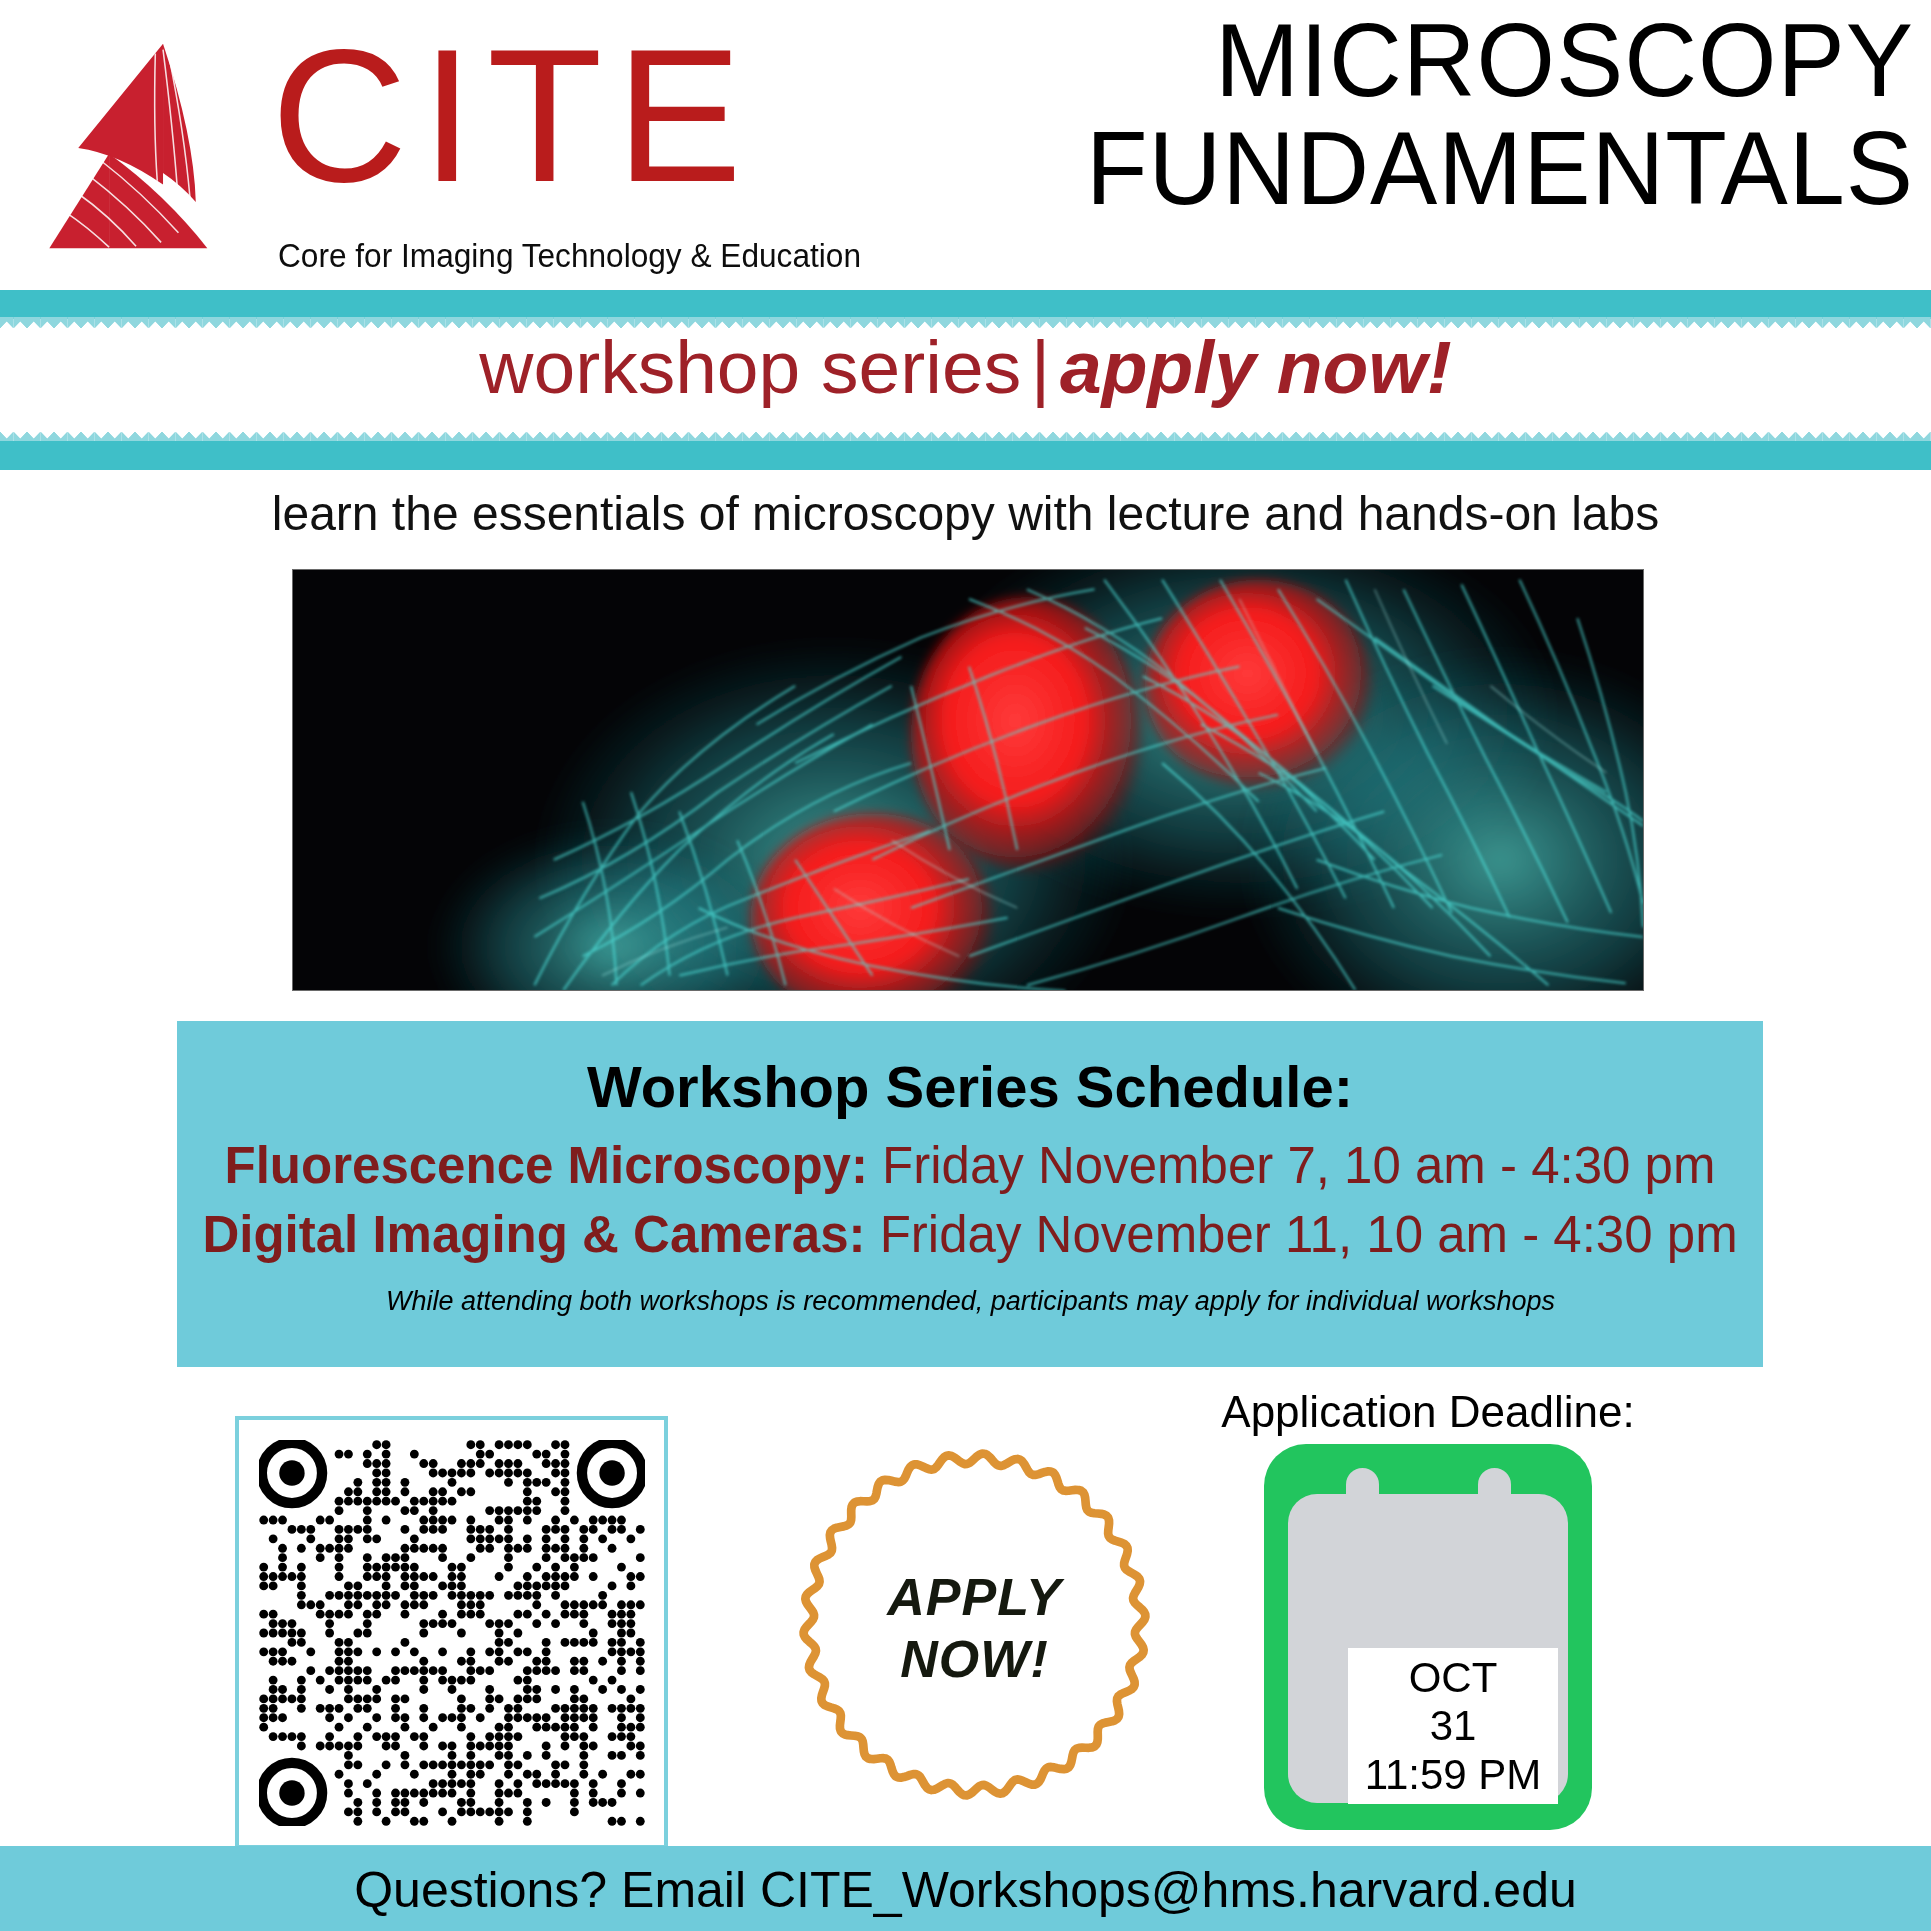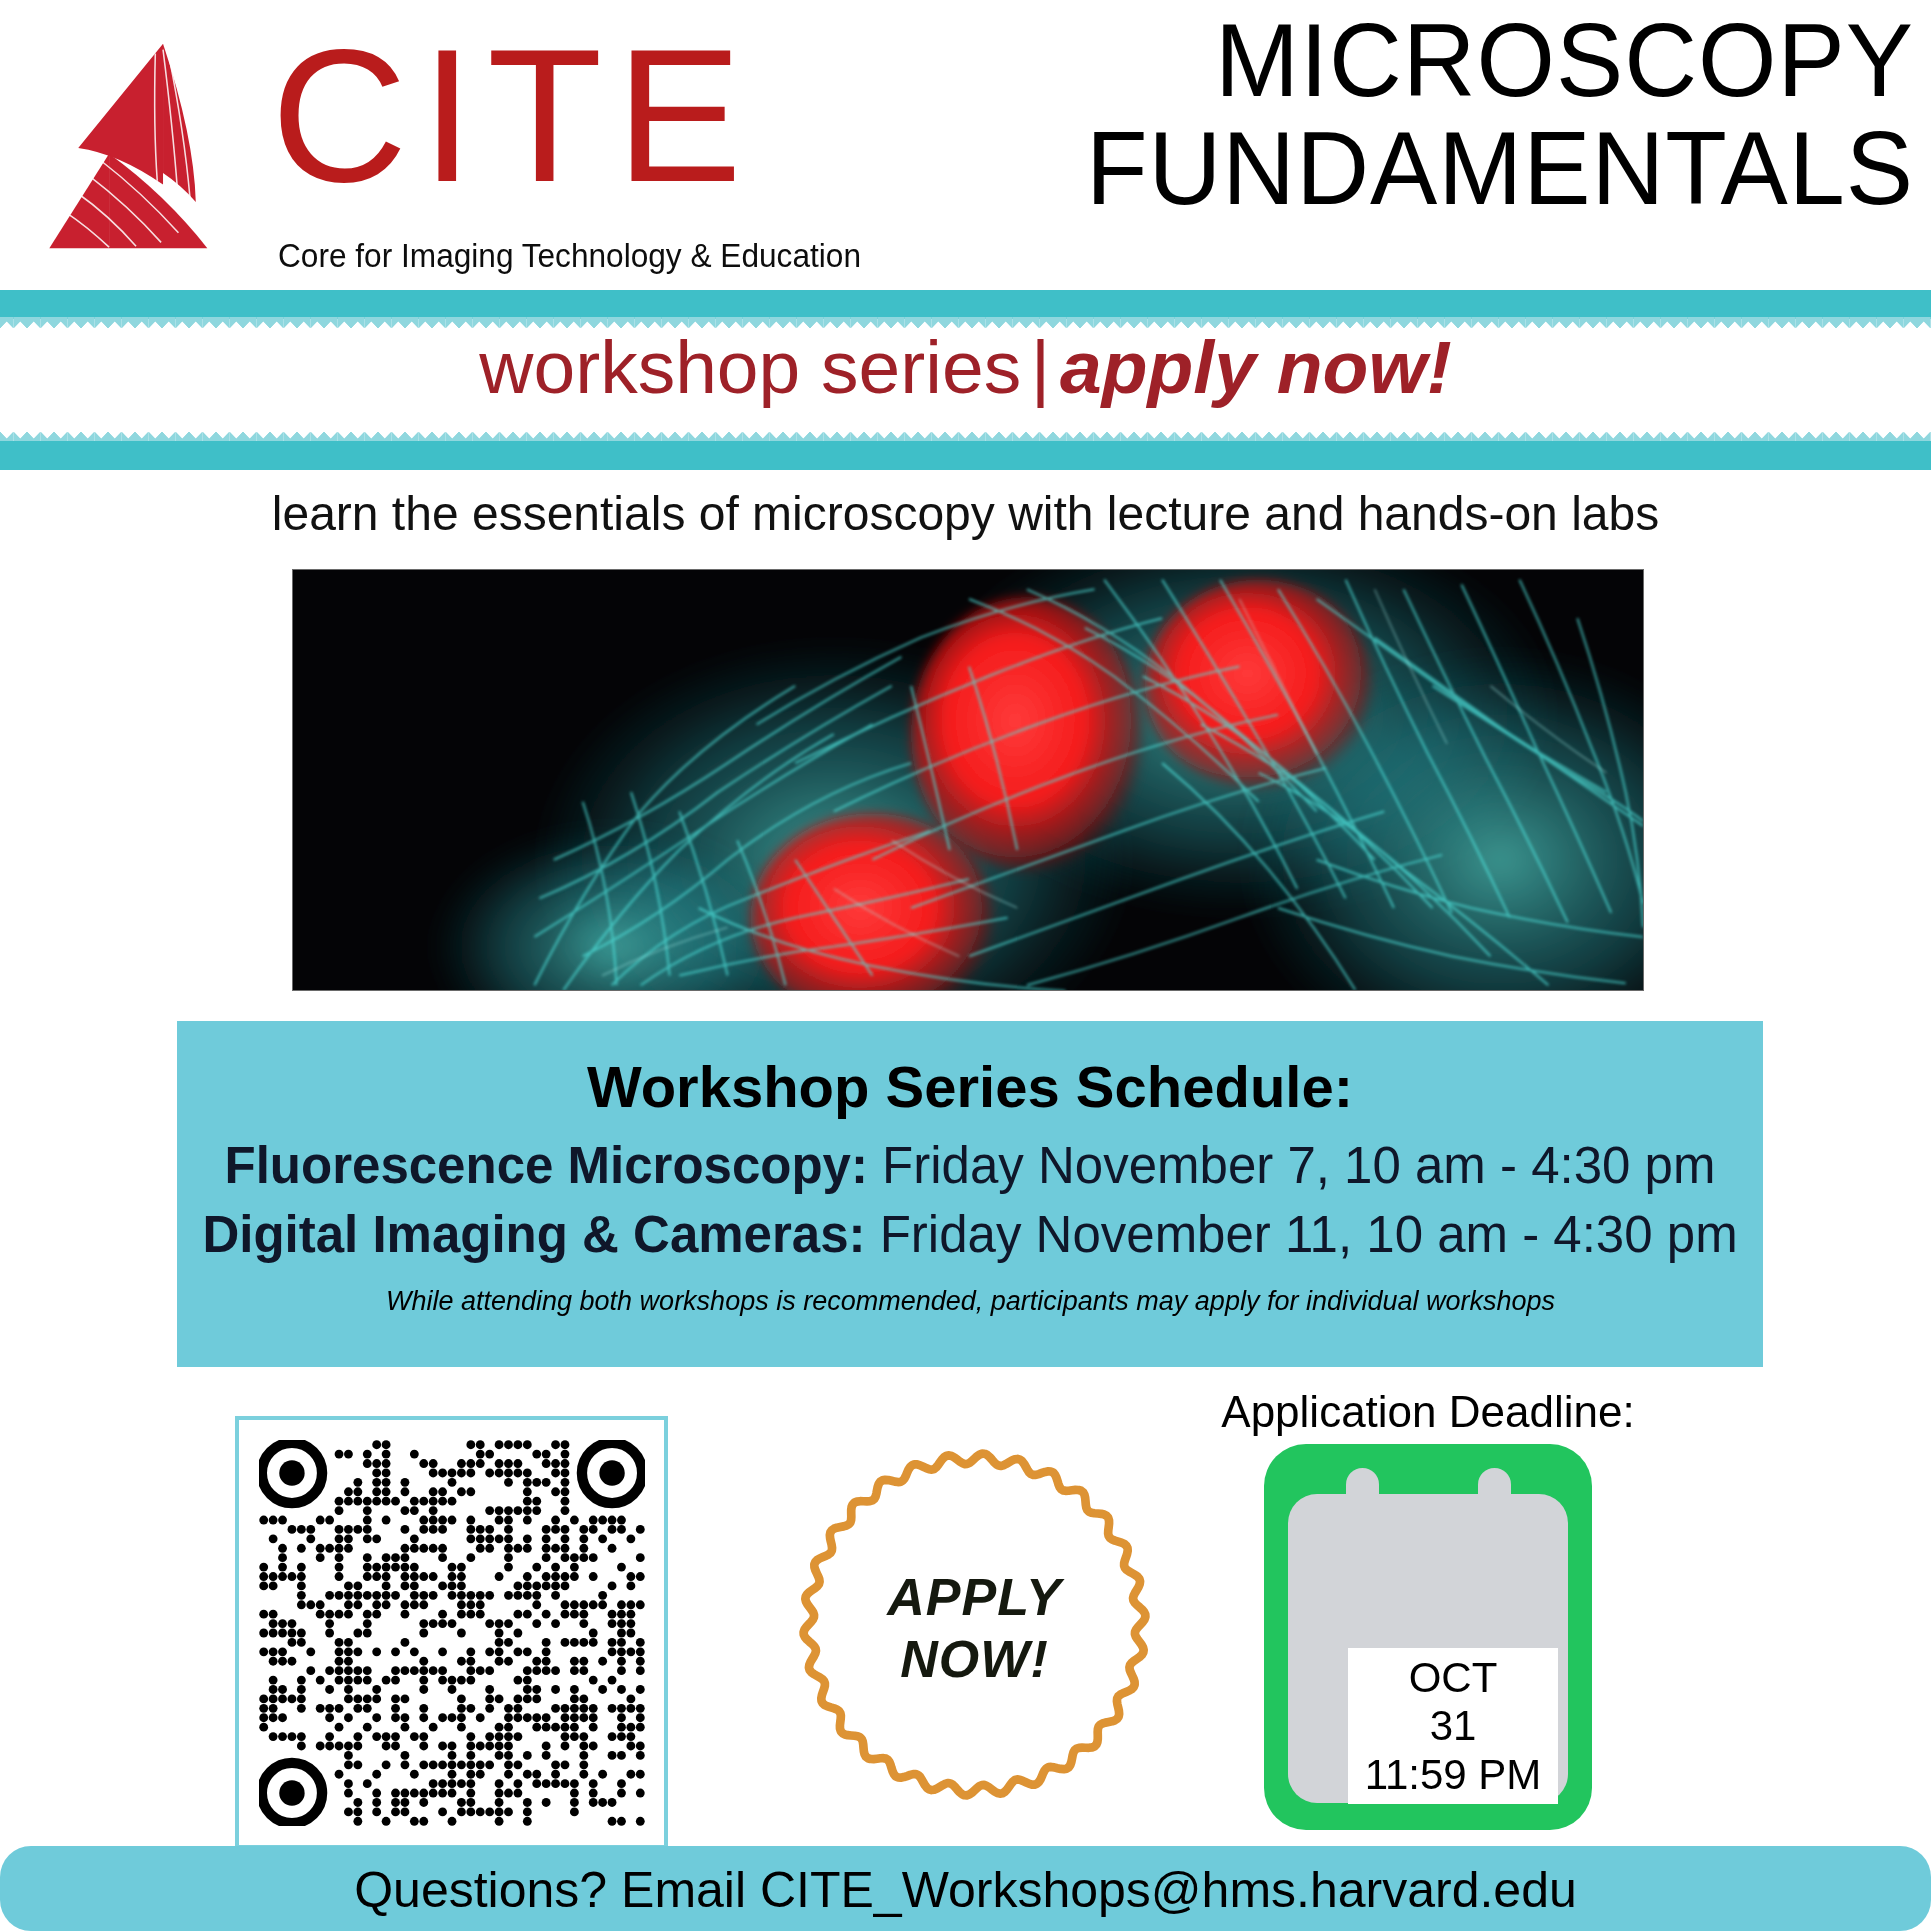--- a/index.html
+++ b/index.html
@@ -180,21 +180,21 @@
     color: #000;
     white-space: nowrap;
   }
   .sched-row {
     position: absolute;
     left: 0;
     width: 100%;
     text-align: center;
     font-size: 51px;
     line-height: 62px;
-    color: #0f172a;
+    color: #7f1d1d;
     white-space: nowrap;
   }
   .sched-row .lbl { font-weight: 700; }
   .sched-row .val { font-weight: 400; }
   .sched-row-1 { top: 114px; }
   .sched-row-2 { top: 183px; }
   .sched-note {
     position: absolute;
     left: 0; top: 263px;
     width: 100%;
@@ -310,21 +310,20 @@
   .cal-time  { font-size: 42px; line-height: 50px; }
 
   
   .footer {
     position: absolute;
     left: 0;
     top: 1846px;
     width: 1931px;
     height: 85px;
     background: #6fcbda;
-    border-radius: 31px;
   }
   .footer-text {
     position: absolute;
     left: 0; top: 13.5px;
     width: 1931px;
     text-align: center;
     font-size: 50px;
     line-height: 60px;
     color: #000;
     white-space: nowrap;

